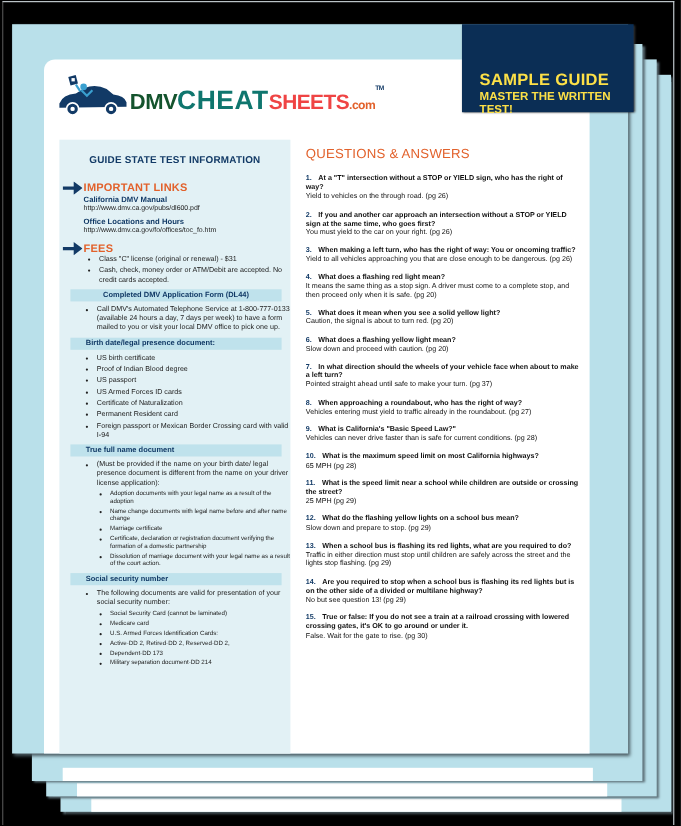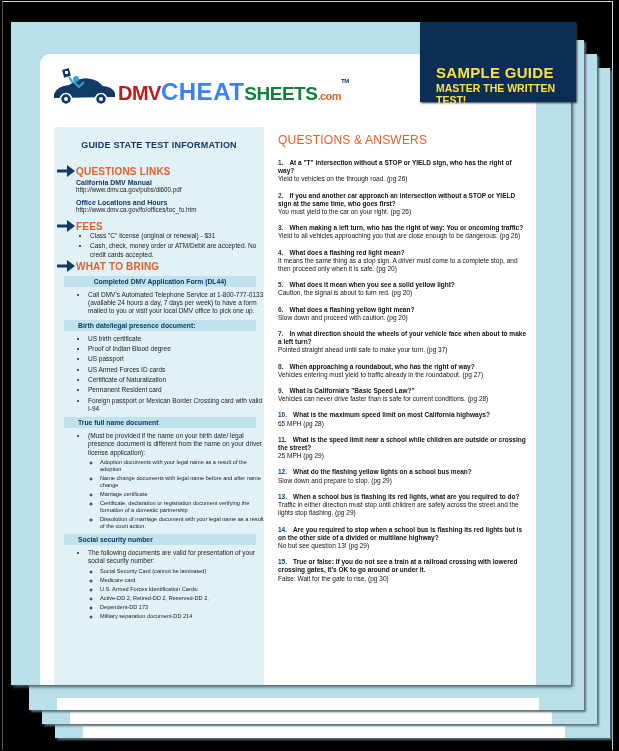--- a/index.html
+++ b/index.html
@@ -32,23 +32,23 @@
   .banner {
     position: absolute; left: 380px; top: 0; width: 156px; height: 80px;
     background: #0b2e55; color: #fde047; box-shadow: 1px 1px 2px #333;
   }
   .banner .b1 { position: absolute; left: 16px; top: 42px; font-size: 15px; font-weight: bold; letter-spacing: 0.3px; }
   .banner .b2 { position: absolute; left: 16px; top: 60px; font-size: 10.5px; font-weight: bold; letter-spacing: 0; }
 
   .logo { position: absolute; left: 11px; top: 14px; height: 40px; width: 340px; }
   .logo svg { position: absolute; left: 0; top: 0; }
   .logo .brand { position: absolute; left: 67px; top: 10px; font-weight: bold; font-size: 20px; letter-spacing: -0.5px; white-space: nowrap; }
-  .brand .dmv { color: #b91c1c; }
-  .brand .cheat { color: #3b82f6; font-size: 24px; letter-spacing: 0.5px; text-align: right; }
-  .brand .sheets { color: #15803d; font-size: 19px; }
+  .brand .dmv { color: #14532d; }
+  .brand .cheat { color: #0f766e; font-size: 24px; letter-spacing: 0.5px; text-align: right; }
+  .brand .sheets { color: #ef4444; font-size: 19px; }
   .brand .com { color: #e2612b; font-size: 11px; }
   .brand .tm { color: #123a66; font-size: 6px; vertical-align: top; }
 
   .left-panel {
     position: absolute; left: 14px; top: 73px; width: 210px; height: 558px;
     background: #e2f1f5; color: #222;
   }
   .lp-title { text-align: center; font-weight: bold; color: #123a66; font-size: 9px; margin-top: 13px; letter-spacing: 0.2px; }
   .sect { position: relative; margin-left: 22px; margin-top: 14px; }
   .sect h4 { margin: 0; color: #e2612b; font-size: 10px; font-weight: bold; letter-spacing: 0.2px; }
@@ -112,44 +112,38 @@
       <div class="b2">MASTER THE WRITTEN TEST!</div>
     </div>
 
     <div class="left-panel">
       <div class="lp-title">GUIDE STATE TEST INFORMATION</div>
 
       <div class="sect" style="margin-top:16px;">
         <svg class="arrow" viewBox="0 0 18 12">
             <path d="M0 4.5 H10 V0 L18 6 L10 12 V7.5 H0 Z" fill="#123a66"></path>
           </svg>
-        <h4>QUESTIONS LINKS</h4>
+        <h4>IMPORTANT LINKS</h4>
         <div class="link-title">California DMV Manual</div>
         <div class="link-url">http://www.dmv.ca.gov/pubs/dl600.pdf</div>
         <div class="link-title">Office Locations and Hours</div>
         <div class="link-url" style="margin-bottom:0">http://www.dmv.ca.gov/fo/offices/toc_fo.htm</div>
       </div>
 
       <div class="sect" style="margin-top:8px;">
         <svg class="arrow" viewBox="0 0 18 12">
             <path d="M0 4.5 H10 V0 L18 6 L10 12 V7.5 H0 Z" fill="#123a66"></path>
           </svg>
         <h4>FEES</h4>
         <ul>
           <li>Class "C" license (original or renewal) - $31</li>
           <li>Cash, check, money order or ATM/Debit are accepted.  No credit cards accepted.</li>
         </ul>
       </div>
 
-      <div class="sect" style="margin-top:2px;">
-        <svg class="arrow" viewBox="0 0 18 12">
-            <path d="M0 4.5 H10 V0 L18 6 L10 12 V7.5 H0 Z" fill="#123a66"></path>
-          </svg>
-        <h4>WHAT TO BRING</h4>
-      </div>
 
       <div class="subhead center">Completed DMV Application Form (DL44)</div>
       <ul style="margin-left:20px;">
         <li>Call DMV's Automated Telephone Service at 1-800-777-0133 (available 24 hours a day, 7 days per week) to have a form mailed to you or visit your local DMV office to pick one up.</li>
       </ul>
 
       <div class="subhead">Birth date/legal presence document:</div>
       <ul style="margin-left:20px;">
         <li>US birth certificate</li>
         <li>Proof of Indian Blood degree</li>

